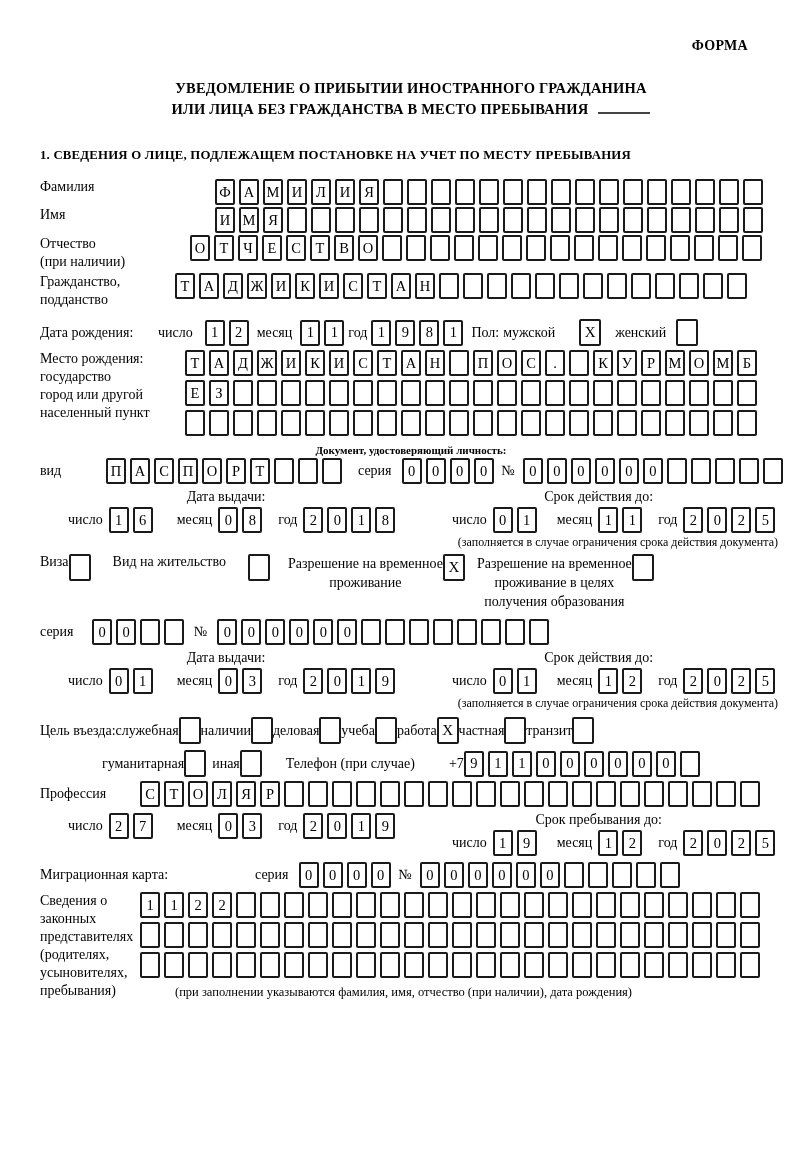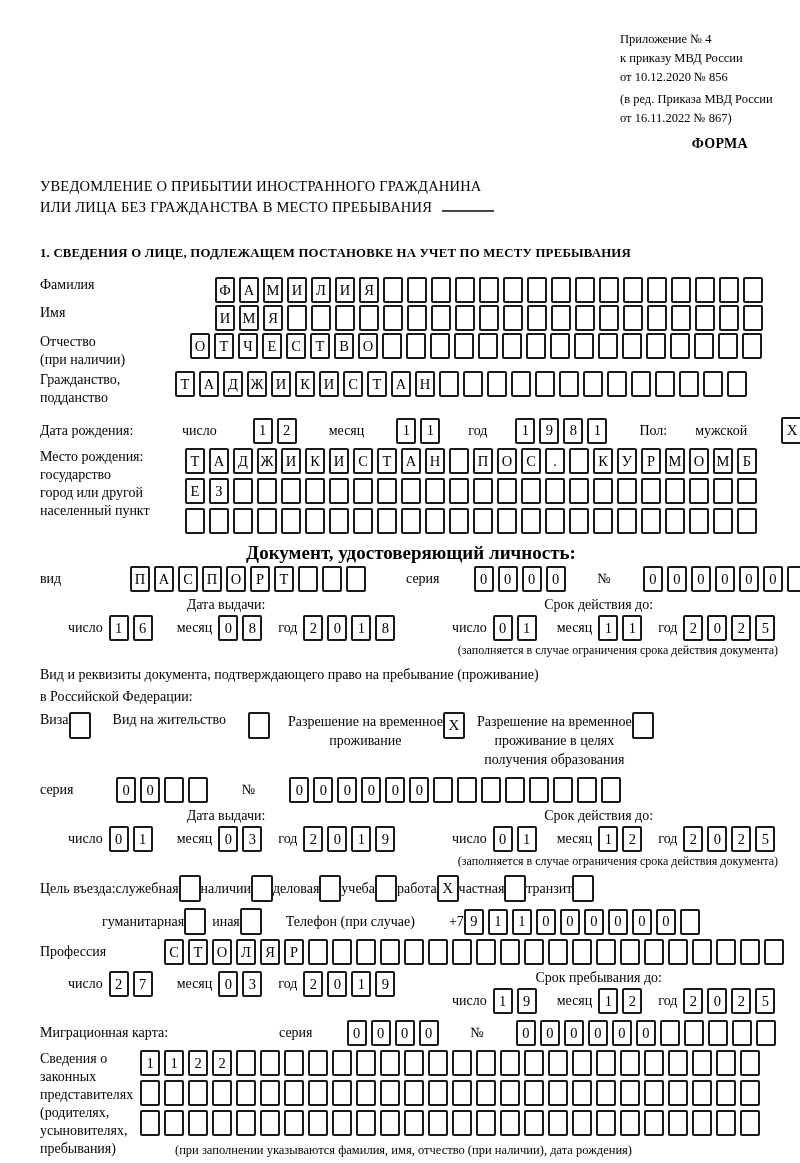--- a/index.html
+++ b/index.html
@@ -6,43 +6,43 @@
   html,body { width:800px; background:#ffffff; color:#000; font-family:"Liberation Serif","DejaVu Serif",serif; }
   body { min-height:1163px; overflow:hidden; }
   .page { width:800px; min-height:1163px; padding:30px 18px 20px 40px; position:relative; }
 
   
   .ref-block { margin-left:580px; font-size:12.5px; line-height:19px; }
   .ref-block .gap { margin-top:3px; }
   .forma { text-align:right; padding-right:34px; font-weight:bold; font-size:14px; margin-top:8px; letter-spacing:.3px; }
 
   
-  .title { font-weight:normal; font-size:14.5px; line-height:21px; margin-top:24px; letter-spacing:.2px; }
+  .title { text-align:center; font-weight:bold; font-size:14.5px; line-height:21px; margin-top:24px; letter-spacing:.2px; }
   .blank-line { display:inline-block; width:52px; border-bottom:2px solid #444; margin-left:10px; vertical-align:baseline; }
   .section-title { font-weight:bold; font-size:12.8px; margin-top:28px; letter-spacing:.2px; }
 
   
   .row { display:flex; align-items:flex-start; margin-top:2px; }
-  .aic { align-items:center;gap:24px; }
+  .aic { align-items:center; }
   .lbl { font-size:14px; flex:none; }
   .dlabel { font-size:14px; white-space:nowrap; flex:none; }
   .w175 { width:175px; } .w150 { width:150px; } .w135 { width:135px; } .w145 { width:145px; }
   .mt16 { margin-top:16px; } .mt10 { margin-top:10px; } .mt8 { margin-top:8px; } .mt6 { margin-top:6px; } .mt4 { margin-top:4px; }
   .two-line { line-height:18px; }
 
   
   .cells { display:inline-flex; gap:4px; flex:none; }
   .cell { width:20px; height:26px; flex:none; border:2px solid #1a1a1a; border-radius:2px; background:#fff;
           display:inline-flex; align-items:center; justify-content:center; font-size:14.5px; line-height:1; }
   .checkbox { width:22px; height:27px; flex:none; border:2px solid #1a1a1a; border-radius:2px; background:#fff;
           display:inline-flex; align-items:center; justify-content:center; font-size:15px; }
   .stack > .cells { margin-bottom:4px; display:flex; }
 
   
-  .doc-header { text-align:center; font-weight:bold; font-size:19px; margin-top:4px; }
+  .doc-header { text-align:center; font-weight:bold; font-size:11px; margin-top:4px; }
 
   
   .datepair { display:flex; margin-top:4px; }
   .dp-left { width:372px; flex:none; }
   .dp-right { flex:1; }
   .dp-head { text-align:center; font-size:14px; line-height:17px; }
   .dp-row { display:flex; align-items:center; margin-top:2px; }
   .dp-row .dlabel { margin-right:6px; }
   .dp-row .cells { margin-right:10px; }
   .note { font-size:12px; text-align:right; padding-right:4px; margin-top:2px; }
@@ -54,27 +54,20 @@
   .opt .c2 { display:inline-block; text-align:center; line-height:19px; }
 
   .purpose-row { display:flex; align-items:center; margin-top:6px; flex-wrap:nowrap; }
   .ml-indent { margin-left:62px; }
 </style>
 </head>
 <body>
 
 <div class="page">
 
-  <div class="ref-block">
-    <div>Приложение № 4</div>
-    <div>к приказу МВД России</div>
-    <div>от 10.12.2020 № 856</div>
-    <div class="gap">(в ред. Приказа МВД России</div>
-    <div>от 16.11.2022 № 867)</div>
-  </div>
 
   <div class="forma">ФОРМА</div>
 
   <div class="title">
     <div>УВЕДОМЛЕНИЕ О ПРИБЫТИИ ИНОСТРАННОГО ГРАЖДАНИНА</div>
     <div><span>ИЛИ ЛИЦА БЕЗ ГРАЖДАНСТВА В МЕСТО ПРЕБЫВАНИЯ</span><span class="blank-line"></span></div>
   </div>
 
   <div class="section-title">1. СВЕДЕНИЯ О ЛИЦЕ, ПОДЛЕЖАЩЕМ ПОСТАНОВКЕ НА УЧЕТ ПО МЕСТУ ПРЕБЫВАНИЯ</div>
 
@@ -215,21 +208,21 @@
         <span class="cell">1</span>
       </span>
     <span class="dlabel" style="margin:0 4px">год</span>
     <span class="cells">
         <span class="cell">1</span>
         <span class="cell">9</span>
         <span class="cell">8</span>
         <span class="cell">1</span>
       </span>
     <span class="dlabel" style="margin-left:8px">Пол:</span>
-    <span class="dlabel" style="margin-left:4px;margin-right:10px">мужской</span>
+    <span class="dlabel" style="margin-left:4px;margin-right:24px">мужской</span>
     <span class="checkbox">X</span>
     <span class="dlabel" style="margin-left:14px;margin-right:10px">женский</span>
     <span class="checkbox"></span>
   </div>
 
   <div class="row mt4">
     <span class="lbl w145 two-line">
       <span>Место рождения:</span><br>
       <span>государство</span><br>
       <span>город или другой</span><br>
@@ -397,24 +390,20 @@
             <span class="cell">2</span>
             <span class="cell">0</span>
             <span class="cell">2</span>
             <span class="cell">5</span>
           </span>
       </div>
     </div>
   </div>
   <div class="note">(заполняется в случае ограничения срока действия документа)</div>
 
-  <div class="stay-lines">
-    <div>Вид и реквизиты документа, подтверждающего право на пребывание (проживание)</div>
-    <div>в Российской Федерации:</div>
-  </div>
 
   <div class="row mt4 permits">
     <span class="opt">
       <span class="lbl">Виза</span>
       <span class="checkbox"></span>
     </span>
     <span class="opt" style="margin-left:10px">
       <span class="lbl" style="margin-right:22px">Вид на жительство</span>
       <span class="checkbox"></span>
     </span>

